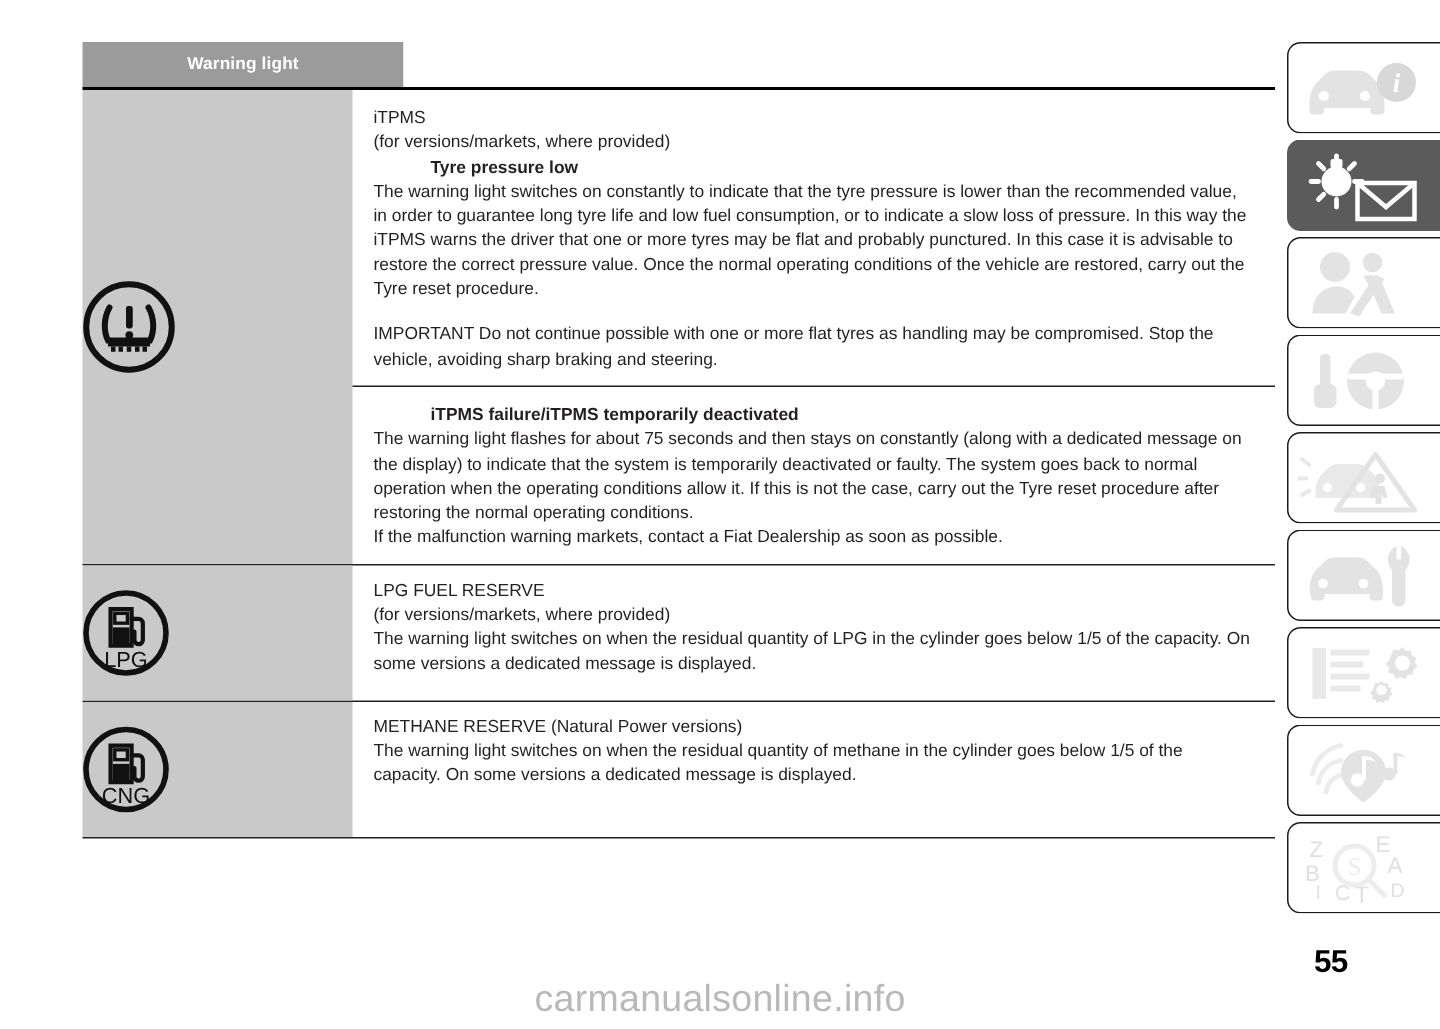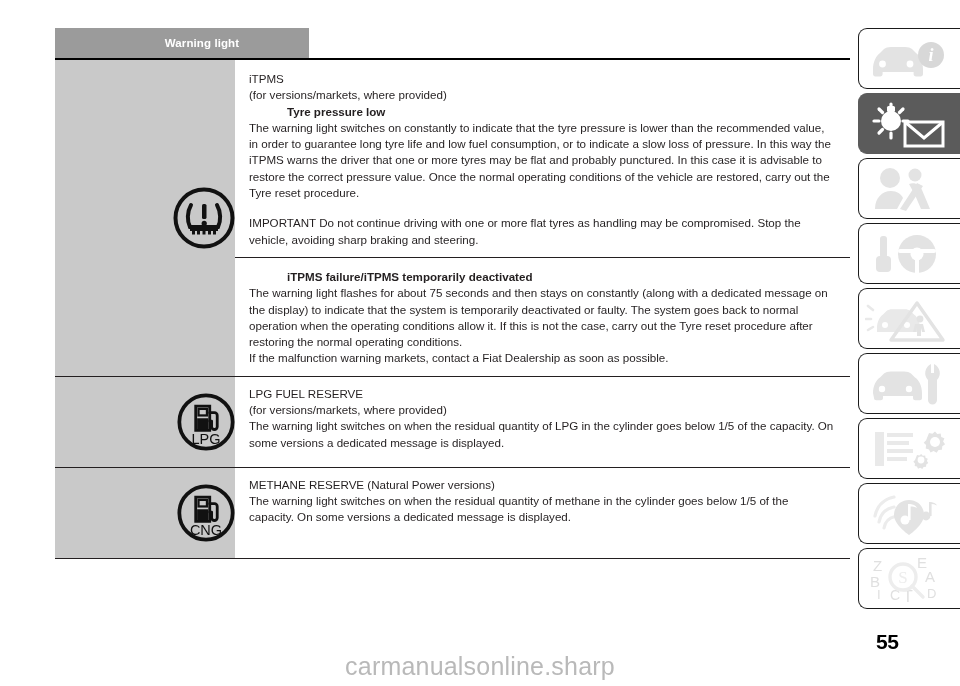--- a/index.html
+++ b/index.html
@@ -39,21 +39,21 @@
   .th {
     background: #9b9b9b;
     color: #ffffff;
     font-size: 11.5px;
     font-weight: bold;
     display: flex;
     align-items: center;
     justify-content: center;
     letter-spacing: .1px;
   }
-  .th-warning { width: 214px; padding-left: 40px; }
+  .th-warning { width: 214px; }
   .th-gap { width: 3px; background: #ffffff; }
   .th-meaning { flex: 1; }
 
   .head-rule {
     height: 2px;
     background: #000000;
     width: 100%;
   }
 
   .trow {
@@ -61,21 +61,21 @@
     align-items: stretch;
     border-bottom: 1.2px solid #231f20;
   }
   .trow:last-child { border-bottom: 1.2px solid #231f20; }
 
   .cell-icon {
     width: 180px;
     background: #c9c9c9;
     display: flex;
     align-items: center;
-    justify-content: flex-end;
+    justify-content: flex-start;
     flex: 0 0 180px;
   }
   .cell-text {
     flex: 1;
     padding: 9px 14px 10px 14px;
     box-sizing: border-box;
   }
 
   
   .subcell {
@@ -181,21 +181,21 @@
         </svg>
       </div>
       <div class="cell-text" style="padding:0;">
 
         <div class="subcell">
           <p class="l">iTPMS</p>
           <p class="l">(for versions/markets, where provided)</p>
           <p class="l b">Tyre pressure low</p>
           <p class="l">The warning light switches on constantly to indicate that the tyre pressure is lower than the recommended value, in order to guarantee long tyre life and low fuel consumption, or to indicate a slow loss of pressure. In this way the iTPMS warns the driver that one or more tyres may be flat and probably punctured. In this case it is advisable to restore the correct pressure value. Once the normal operating conditions of the vehicle are restored, carry out the Tyre reset procedure.</p>
           <p class="l spacer"></p>
-          <p class="l">IMPORTANT Do not continue driving with one or more flat tyres as handling may be compromised. Stop the vehicle, avoiding sharp braking and steering.</p>
+          <p class="l">IMPORTANT Do not continue possible with one or more flat tyres as handling may be compromised. Stop the vehicle, avoiding sharp braking and steering.</p>
         </div>
 
         <div class="subcell subdivider">
           <p class="l b">iTPMS failure/iTPMS temporarily deactivated</p>
           <p class="l">The warning light flashes for about 75 seconds and then stays on constantly (along with a dedicated message on the display) to indicate that the system is temporarily deactivated or faulty. The system goes back to normal operation when the operating conditions allow it. If this is not the case, carry out the Tyre reset procedure after restoring the normal operating conditions.</p>
           <p class="l">If the malfunction warning markets, contact a Fiat Dealership as soon as possible.</p>
         </div>
 
       </div>
     </div>
@@ -382,15 +382,15 @@
           <circle cx="38" cy="22" r="13"></circle>
           <line x1="47" y1="31" x2="58" y2="42" stroke-linecap="round"></line>
         </g>
         <text x="38" y="28" text-anchor="middle" font-family="Liberation Serif, serif" font-size="17" fill="#ededed">S</text>
       </svg>
     </div>
 
   </div>
 
   <div id="page-number">55</div>
-  <div id="watermark">carmanualsonline.sharp</div>
+  <div id="watermark">carmanualsonline.info</div>
 
 </div>
 
 </body></html>

